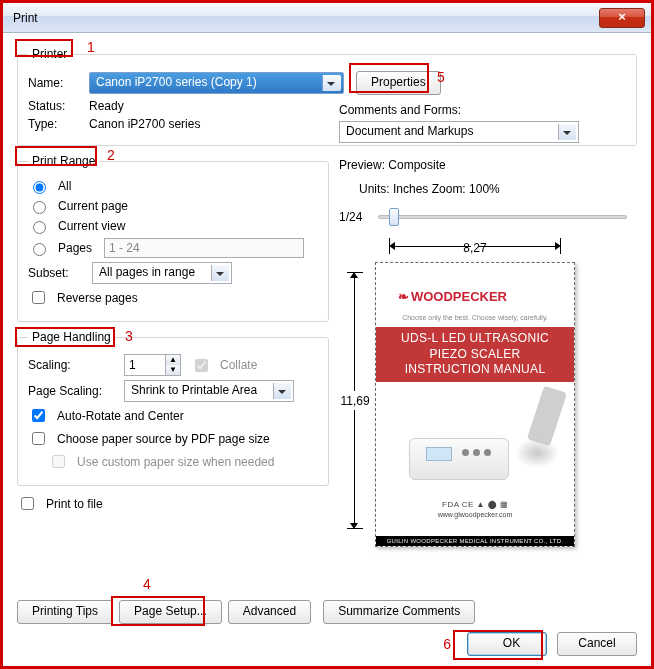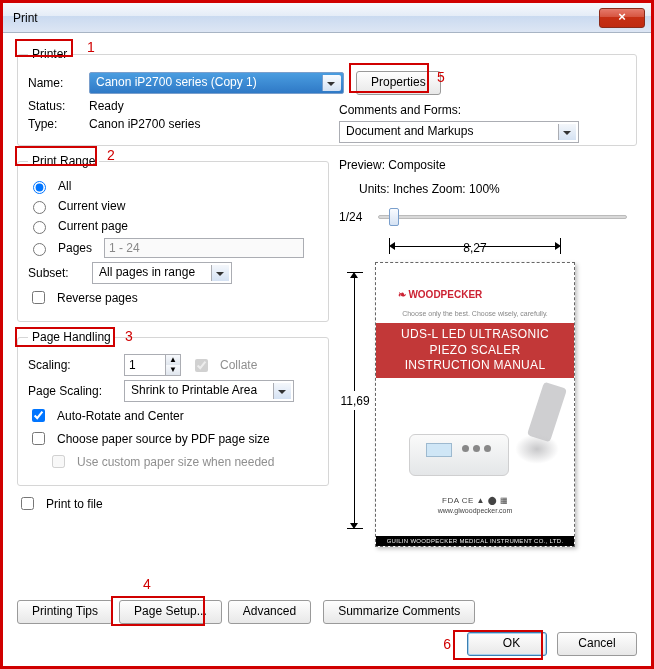--- a/index.html
+++ b/index.html
@@ -96,21 +96,21 @@
   .ruler-v .lineT,.ruler-v .lineB{position:absolute;left:15px;width:1px;background:#000;}
   .ruler-v .lineT{top:12px;height:115px;} .ruler-v .lineB{bottom:12px;height:115px;}
   .ruler-v .arrT,.ruler-v .arrB{position:absolute;left:11px;border-left:4px solid transparent;border-right:4px solid transparent;}
   .ruler-v .arrT{top:8px;border-bottom:6px solid #000;}
   .ruler-v .arrB{bottom:8px;border-top:6px solid #000;}
   .ruler-v .tickT,.ruler-v .tickB{position:absolute;left:8px;height:1px;width:16px;background:#000;}
   .ruler-v .tickT{top:8px;} .ruler-v .tickB{bottom:8px;}
   .page-box { margin-left:36px; width:200px; height:285px; border:1px dashed #666; background:#fff;
     box-shadow: 2px 2px 4px rgba(0,0,0,0.25); position:relative; display:flex; flex-direction:column;
     align-items:center; padding-top:26px;}
-  .brand { color:#c23; font-size:10px; font-weight:bold; align-self:flex-start; margin-left:22px;}
+  .brand { color:#c23; font-size:13px; font-weight:bold; align-self:flex-start; margin-left:22px;}
   .brand::before{content:"❧"; margin-right:2px;}
   .tagline{font-size:7px; color:#888; margin:10px 0 6px 0;}
   .doc-title{background:#c23838; color:#fff; font-size:8px; padding:4px 10px; text-align:center; line-height:1.3; letter-spacing:0.3px;}
   .device{margin-top:22px; width:140px; height:80px; position:relative;}
   .device .pick{position:absolute; right:-14px; top:-16px; width:24px; height:56px; background:#cfcfd1; border-radius:4px; transform:rotate(18deg);}
   .device .blur{position:absolute; right:-14px; top:34px; width:44px; height:30px; background:radial-gradient(ellipse at center,#c7c7c9 0%,rgba(255,255,255,0) 70%);}
   .device .unit{position:absolute; left:4px; bottom:4px; width:100px; height:42px; background:linear-gradient(to bottom,#fafafa,#e4e6e8); border:1px solid #cfcfd0; border-radius:6px;}
   .device .screen{position:absolute; left:16px; top:8px; width:26px; height:14px; background:#cfe6f6; border:1px solid #9db9cf;}
   .device .btns{position:absolute; left:52px; top:10px; display:flex; gap:4px;}
   .device .btns span{width:7px;height:7px;border-radius:50%;background:#888;}
@@ -179,25 +179,25 @@
       <div class="leftcol">
 
         <fieldset class="left">
           <legend>Print Range</legend>
           <div class="row">
             <input type="radio" class="radio" checked="" style="">
             <span>All</span>
           </div>
           <div class="row">
             <input type="radio" class="radio" style="">
+            <span>Current page</span>
+          </div>
+          <div class="row">
+            <input type="radio" class="radio" style="">
             <span>Current view</span>
-          </div>
-          <div class="row">
-            <input type="radio" class="radio" style="">
-            <span>Current page</span>
           </div>
           <div class="row">
             <input type="radio" class="radio" style="">
             <span style="width:40px;">Pages</span>
             <input class="textin dis" style="width: 200px;" value="1 - 24">
           </div>
           <div class="row">
             <span style="width:50px;">Subset:</span>
             <div class="dropdown" style="width:140px; margin-left:8px;">
               <span>All pages in range</span>

